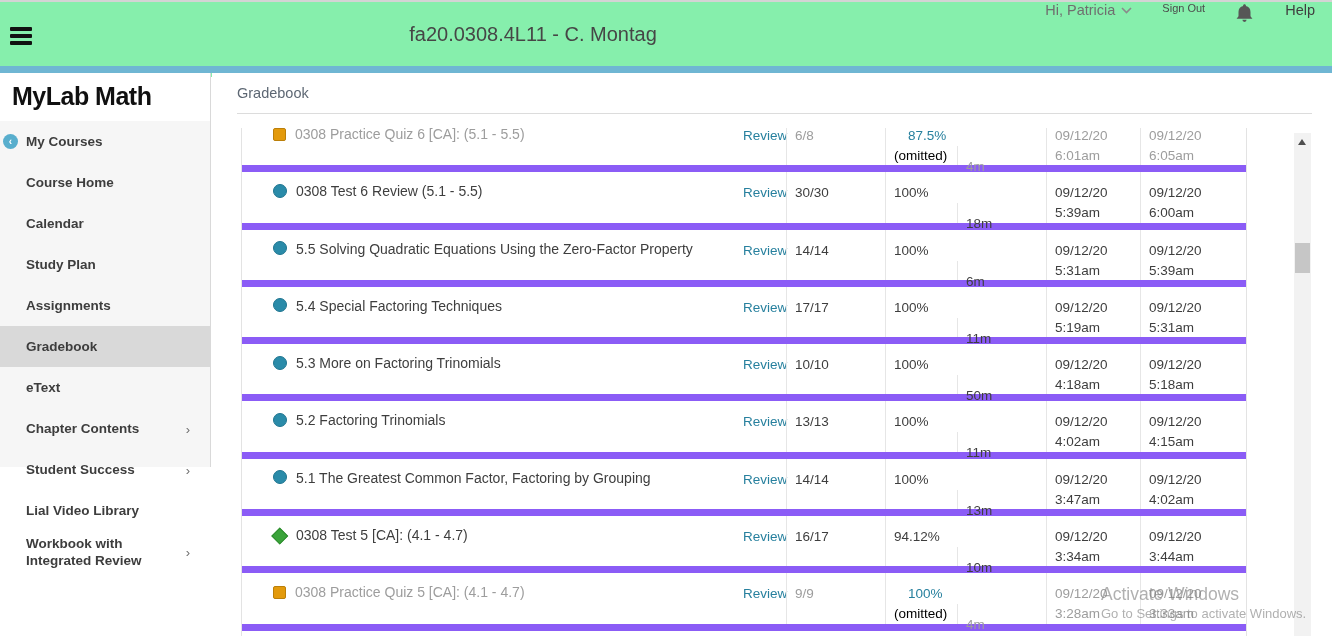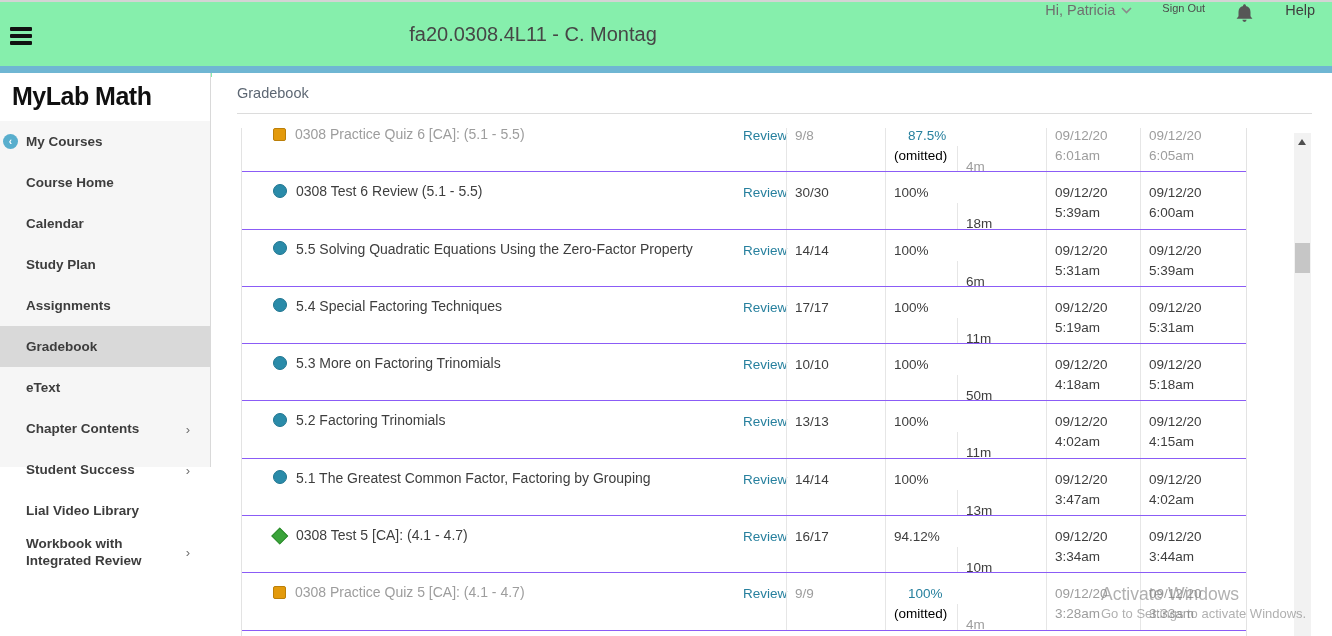--- a/index.html
+++ b/index.html
@@ -38,21 +38,21 @@
     font-size:13px; font-weight:400; }
 
   
   main { position:absolute; left:212px; top:73px; width:1120px; height:563px; background:#fff; }
   .breadcrumb { position:absolute; left:25px; top:12px; font-size:14.5px; color:#5d6773; }
   .crumb-rule { position:absolute; left:25px; top:40px; width:1075px; height:0;
     border-top:1px solid #dcdcdc; }
 
   .gb-viewport { position:absolute; left:29px; top:55px; width:1006px; height:508px; overflow:hidden; }
   .gb-table { margin-top:-13px; border-left:1px solid #e3e3e3; border-right:1px solid #e3e3e3; }
-  .row { display:flex; height:57.3px; border-bottom:1px solid #8b5cf6; background:#fff; }
+  .row { display:flex; height:57.3px; border-bottom:7px solid #8b5cf6; background:#fff; }
   .row.stub { height:20px; border-bottom:none; }
   .cell { padding:11px 0 0 8px; font-size:13.5px; line-height:20px; color:#3e3e3e;
     border-left:1px solid #e6e6e6; }
   .c-title { flex:1 1 auto; border-left:none; display:flex; align-items:flex-start;
     padding:11px 0 0 31px; font-size:14px; line-height:16px; overflow:hidden; white-space:nowrap; }
   .c-review { width:57px; border-left:none; text-align:right; padding:11px 9px 0 0; }
   .c-score { width:99px; } .c-pct { width:72px; } .c-time { width:89px;margin-top:31px; }
   .c-d1 { width:94px; } .c-d2 { width:106px; }
   .review-link, .pct-link { color:#27809e; cursor:pointer;padding-left:14px; }
   .row.muted .c-title, .row.muted .plain { color:#9d9d9d; }
@@ -156,21 +156,21 @@
   <div class="breadcrumb">Gradebook</div>
   <div class="crumb-rule"></div>
   <div class="gb-viewport">
     <div class="gb-table" id="gb-table">
         <div class="row muted">
           <div class="cell c-title">
             <span class="a-icon square"></span>
             <span>0308 Practice Quiz 6 [CA]: (5.1 - 5.5)</span>
           </div>
           <div class="cell c-review"><span class="review-link">Review</span></div>
-          <div class="cell c-score"><span class="plain">9/8</span></div>
+          <div class="cell c-score"><span class="plain">6/8</span></div>
           <div class="cell c-pct">
             <div class="pct-link">87.5%</div>
             <div class="note">(omitted)</div>
           </div>
           <div class="cell c-time"><span class="plain">4m</span></div>
           <div class="cell c-d1">
             <div class="plain">09/12/20</div>
             <div class="plain">6:01am</div>
           </div>
           <div class="cell c-d2">

